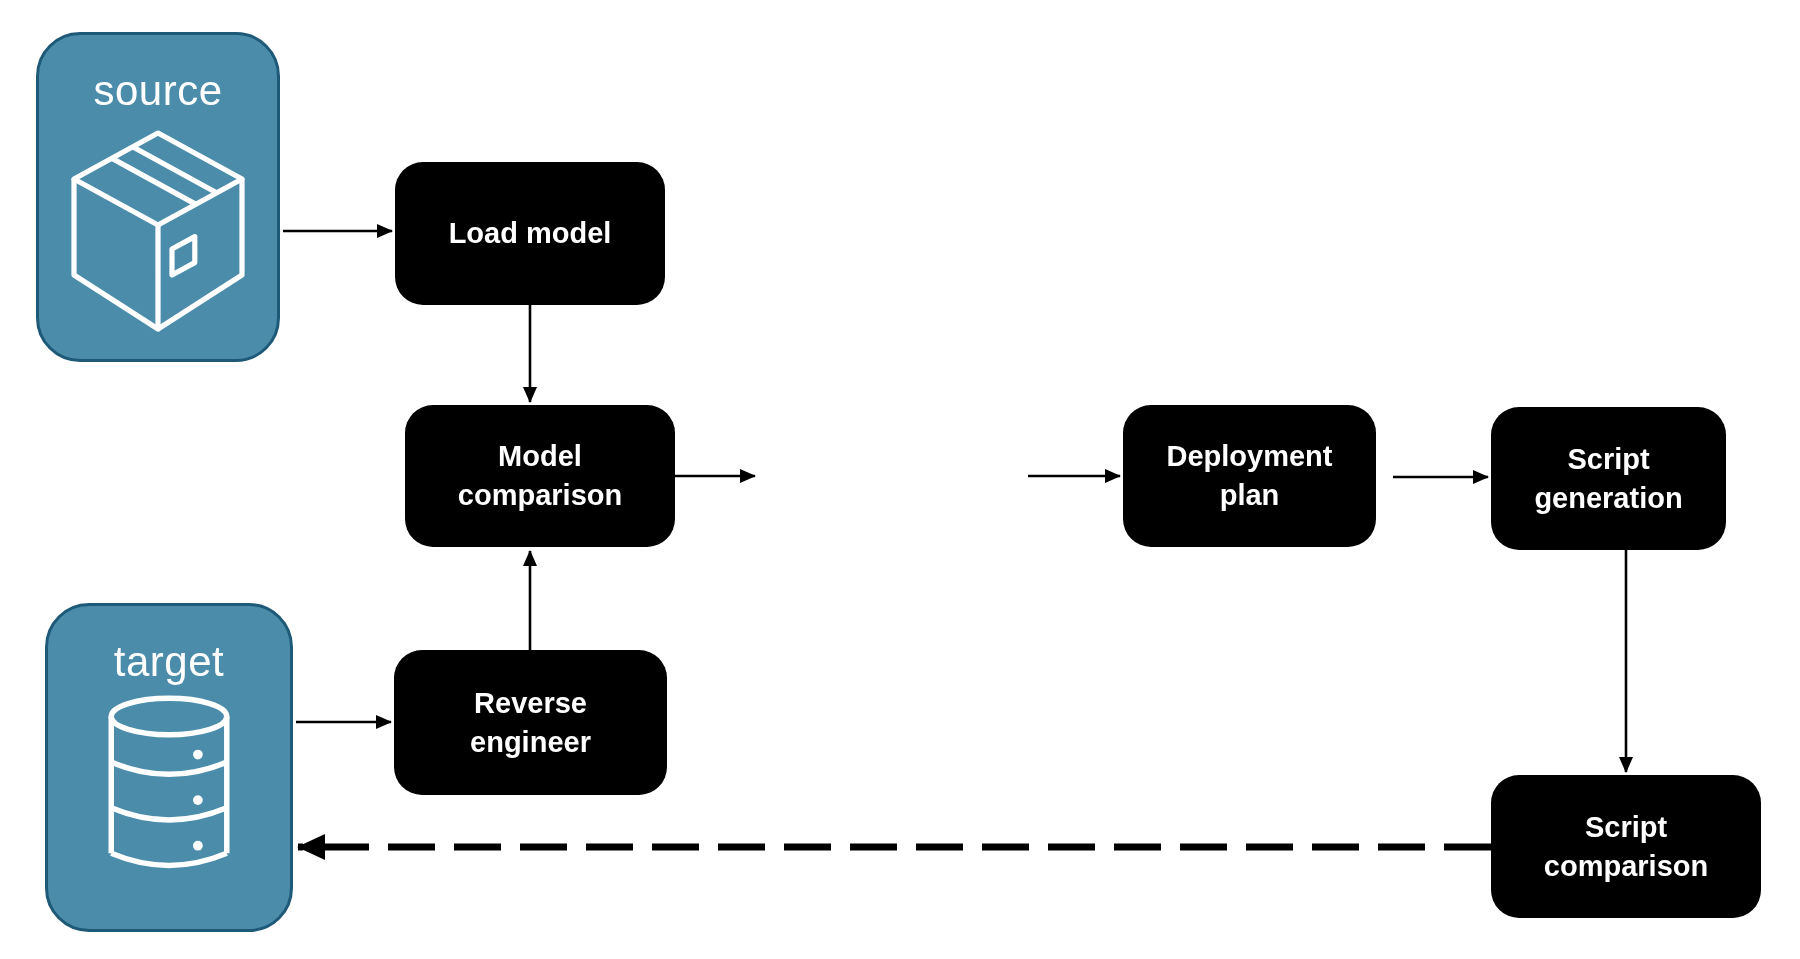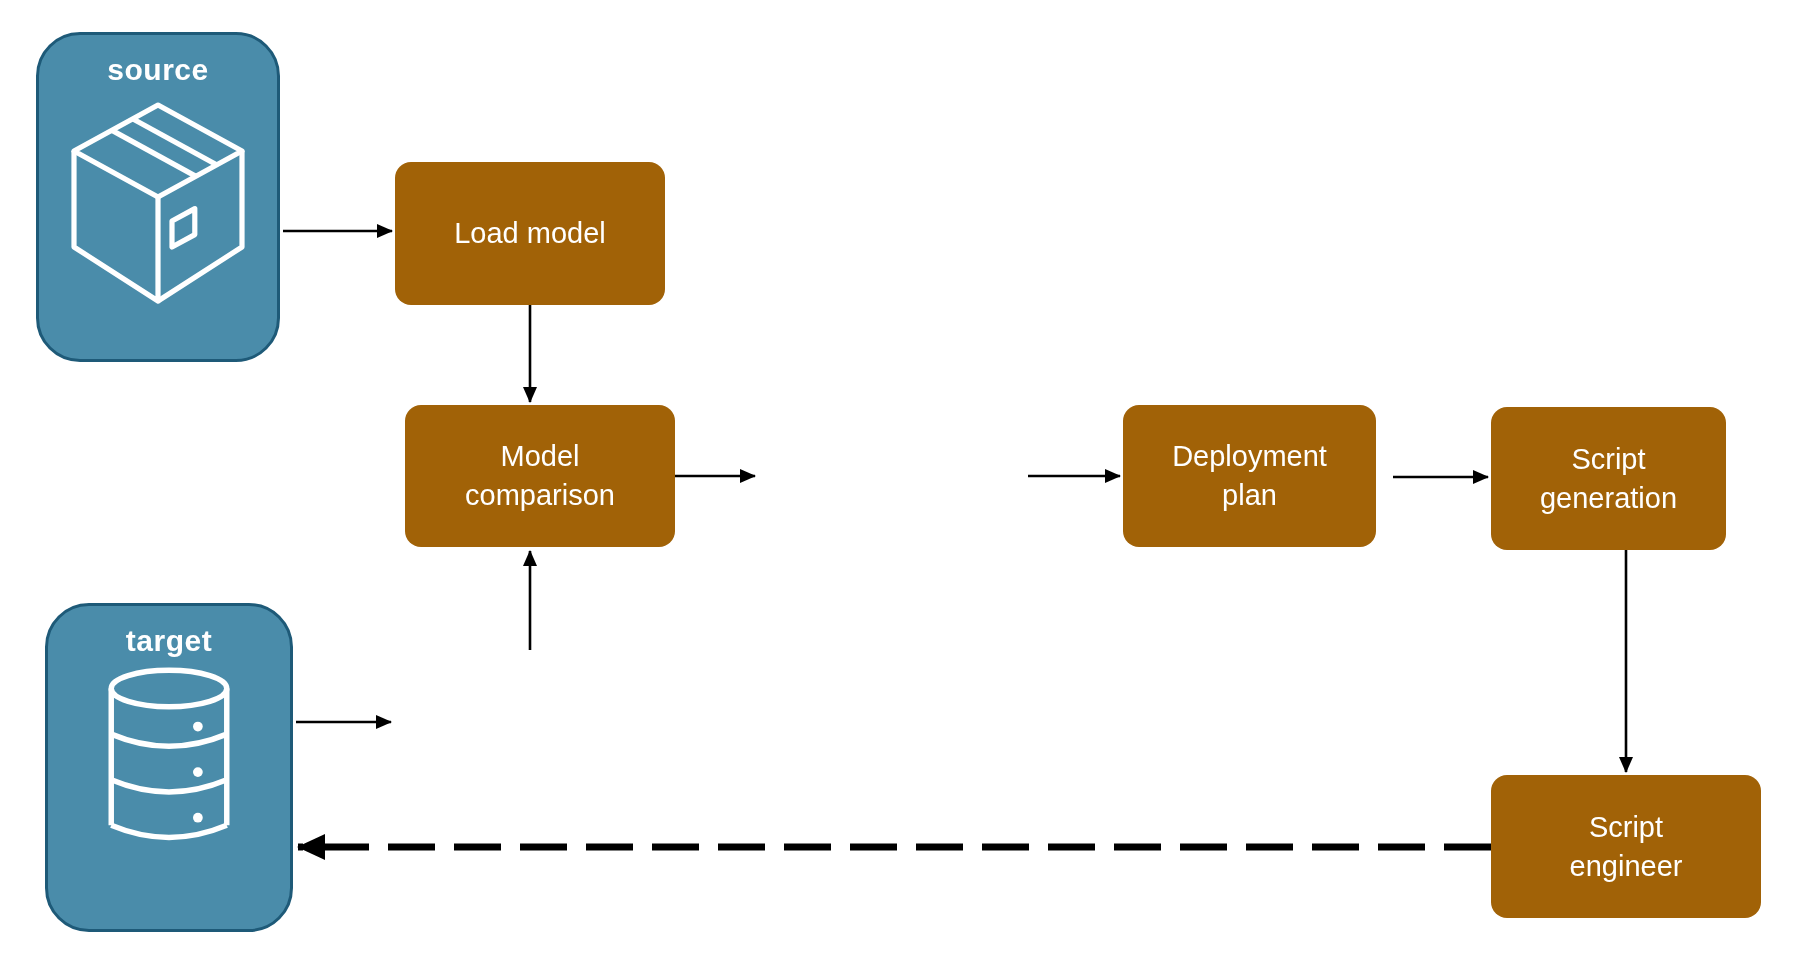--- a/index.html
+++ b/index.html
@@ -9,47 +9,48 @@
     height: 959px;
     background: #ffffff;
     font-family: "Liberation Sans", sans-serif;
     overflow: hidden;
   }
   .arrows { position: absolute; left: 0; top: 0; width: 1800px; height: 959px; }
   .arrows line { stroke: #000000; }
 
   .process {
     position: absolute;
-    background: #a16207;
-    border-radius: 16px;
+    background: #000000;
+    border-radius: 28px;
     color: #ffffff;
     display: flex;
     align-items: center;
     justify-content: center;
     text-align: center;
     font-size: 29px;
     line-height: 39px;
     padding: 0 42px;
     box-sizing: border-box;
+    font-weight: bold;
   }
   .endpoint {
     position: absolute;
     background: #4A8CAA;
     border: 3px solid #1E5A78;
     border-radius: 44px;
     box-sizing: border-box;
     display: flex;
     flex-direction: column;
     align-items: center;
     color: #ffffff;
   }
   .ep-label {
-    font-weight: bold;
-    font-size: 30px;
-    margin-top: 18px;
+    font-weight: normal;
+    font-size: 42px;
+    margin-top: 32px;
     letter-spacing: 0.5px;
   }
   .ep-icon { margin-top: 6px; }
 
   
   #node-load-model        { left: 395px;  top: 162px; width: 270px; height: 143px; }
   #node-model-comparison  { left: 395px;  top: 405px; width: 270px; height: 142px; margin-left: 10px; }
   #node-model-differences { left: 758px;  top: 405px; width: 270px; height: 142px; }
   #node-deployment-plan   { left: 1123px; top: 405px; width: 253px; height: 142px; }
   #node-script-generation { left: 1491px; top: 407px; width: 235px; height: 143px; }
@@ -115,17 +116,20 @@
   </div>
   <div class="process" id="node-model-comparison">
     <span>Model comparison</span>
   </div>
   <div class="process" id="node-deployment-plan">
     <span>Deployment plan</span>
   </div>
   <div class="process" id="node-script-generation">
     <span>Script generation</span>
   </div>
+  <div class="process" id="node-reverse-engineer">
+    <span>Reverse engineer</span>
+  </div>
   <div class="process" id="node-script-execution">
-    <span>Script engineer</span>
+    <span>Script comparison</span>
   </div>
 
 </div>
 
 </body></html>

